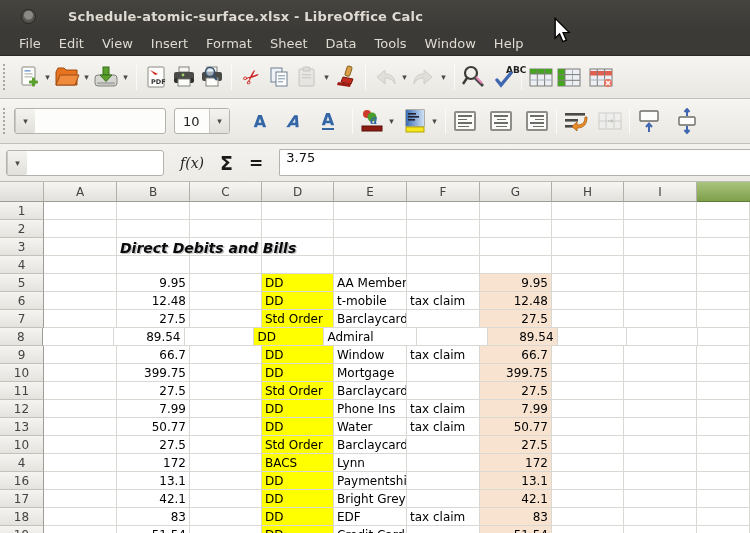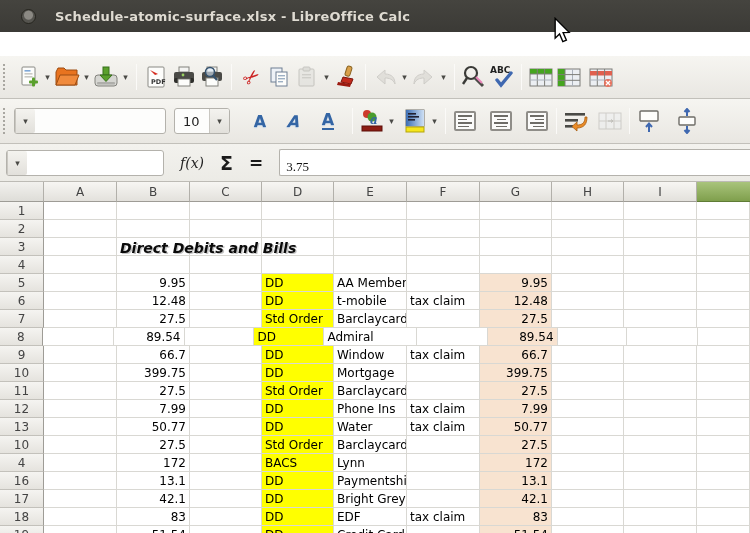--- a/index.html
+++ b/index.html
@@ -6,21 +6,21 @@
   html,body { width:750px; height:533px; overflow:hidden; }
   body { font-family:"DejaVu Sans","Liberation Sans",sans-serif; }
   .window { position:relative; width:750px; height:533px; background:#fff; overflow:hidden; }
 
   
   .titlebar { position:absolute; left:0; top:0; width:750px; height:32px;
     background:linear-gradient(#45443f,#3b3a36); display:flex; align-items:center; }
   .winbtn { width:15px; height:15px; margin-left:21px; border-radius:50%;
     background:radial-gradient(circle at 50% 40%, #8b8983 0 4px, #55544f 5px);
     border:1px solid #26251f; }
-  .title-text { color:#dfdbd2; font-size:13px; font-weight:600; margin-left:19px; letter-spacing:.2px; }
+  .title-text { color:#dfdbd2; font-size:13px; font-weight:600; margin-left:32px; letter-spacing:.2px; }
   .menubar { position:absolute; left:0; top:32px; width:750px; height:24px;
     background:#3b3a36; border-bottom:1px solid #2a2925; display:flex; align-items:center; padding-left:10px; }
   .menu-item { color:#dfdbd2; font-size:13px; padding:2px 9px; cursor:default; }
 
   
   .toolbar { position:absolute; left:0; width:750px; display:flex; align-items:center;
     background:linear-gradient(#f6f5f1,#e9e7e2); border-bottom:1px solid #c2c0ba; }
   .tb1 { top:56px; height:43px; }
   .tb2 { top:99px; height:45px; }
   .grip { width:6px; height:26px; border-left:2px dotted #a9a7a1; margin:0 5px 0 3px; }
@@ -50,21 +50,21 @@
   .formulabar { position:absolute; left:0; top:144px; width:750px; height:38px;
     background:linear-gradient(#f3f2ee,#ecebe6); border-bottom:1px solid #bdbbb5;
     display:flex; align-items:center; }
   .namebox { width:158px; height:26px; margin-left:6px; background:#fff; border:1px solid #b4b2ac;
     border-radius:3px; display:flex; align-items:center; }
   .namebox .val { flex:1; font-size:13px; color:#222; padding-left:8px; }
   .fx { font-style:italic; font-family:"DejaVu Serif",serif; font-size:14px; color:#222; margin:0 8px 0 16px; }
   .sigma { font-size:19px; font-weight:bold; color:#1a1a1a; margin:0 8px; }
   .equals { font-size:17px; font-weight:bold; color:#1a1a1a; margin:0 8px; }
   .inputline { flex:1; height:27px; background:#fff; border:1px solid #b4b2ac; border-left:1px solid #b4b2ac;
-    margin-left:8px; display:flex; align-items:flex-end; border-radius:2px 0 0 2px; border-right:none;font-family:Liberation Serif, serif; }
+    margin-left:8px; display:flex; align-items:flex-start; border-radius:2px 0 0 2px; border-right:none; }
   .inputline .val { font-size:13px; color:#111; padding-left:6px; }
 
   
   .sheet { position:absolute; left:0; top:182px; width:750px; height:351px; background:#fff; }
   .colheaders { display:flex; height:20px; }
   .ch { background:linear-gradient(#f7f6f3,#e3e1dc); border-right:1px solid #b2b0aa; border-bottom:1px solid #9e9c96;
     font-size:12px; color:#444; display:flex; align-items:center; justify-content:center; }
   .ch.corner { background:linear-gradient(#f2f1ee,#deddd8); }
   .ch.selcol { background:linear-gradient(#a9c47c,#7f9f4c); border-right:none; border-bottom:1px solid #5f7c35; }
   .rows { position:relative; height:331px; overflow:hidden; }
@@ -85,20 +85,32 @@
 </head>
 <body>
 
 <div class="window">
 
   <div class="titlebar">
     <div class="winbtn"></div>
     <div class="title-text">Schedule-atomic-surface.xlsx - LibreOffice Calc</div>
   </div>
 
+  <div class="menubar">
+    <span class="menu-item">File</span>
+    <span class="menu-item">Edit</span>
+    <span class="menu-item">View</span>
+    <span class="menu-item">Insert</span>
+    <span class="menu-item">Format</span>
+    <span class="menu-item">Sheet</span>
+    <span class="menu-item">Data</span>
+    <span class="menu-item">Tools</span>
+    <span class="menu-item">Window</span>
+    <span class="menu-item">Help</span>
+  </div>
 
   <div class="toolbar tb1">
     <div class="grip"></div>
 
     <div class="tbtn">
       <span>
         <svg width="24" height="24">
             <rect x="6" y="2" width="13" height="18" rx="1" fill="#fdfdfb" stroke="#8a8a85"></rect>
             <rect x="8.5" y="5" width="6" height="1.6" fill="#7fa8d8"></rect>
             <rect x="8.5" y="8" width="8" height="1.6" fill="#c9c9c4"></rect>
@@ -236,21 +248,21 @@
             <circle cx="10" cy="8" r="6" fill="none" stroke="#3a3a37" stroke-width="2.2"></circle>
             <line x1="6" y1="13" x2="2" y2="19" stroke="#3a3a37" stroke-width="2.4"></line>
             <line x1="14" y1="13" x2="22" y2="21" stroke="#4a4a46" stroke-width="3"></line>
             <line x1="15" y1="12" x2="21" y2="18" stroke="#e884b8" stroke-width="2"></line>
           </svg>
       </span>
     </div>
 
     <div class="tbtn">
       <span style="position:relative;width:26px;height:24px;">
-        <span style="position:absolute;left:1px;top:0;font-size:9px;font-weight:bold;color:#222;">ABC</span>
+        <span style="position:absolute;left:17px;top:0;font-size:9px;font-weight:bold;color:#222;">ABC</span>
         <svg width="26" height="24" style="position:absolute;left:0;top:0;">
             <path d="M8 15 L12 20 L22 8" fill="none" stroke="#3f68b0" stroke-width="3.4" stroke-linecap="round"></path>
           </svg>
       </span>
     </div>
 
     <div class="sep"></div>
 
     <div class="tbtn">
       <span>

